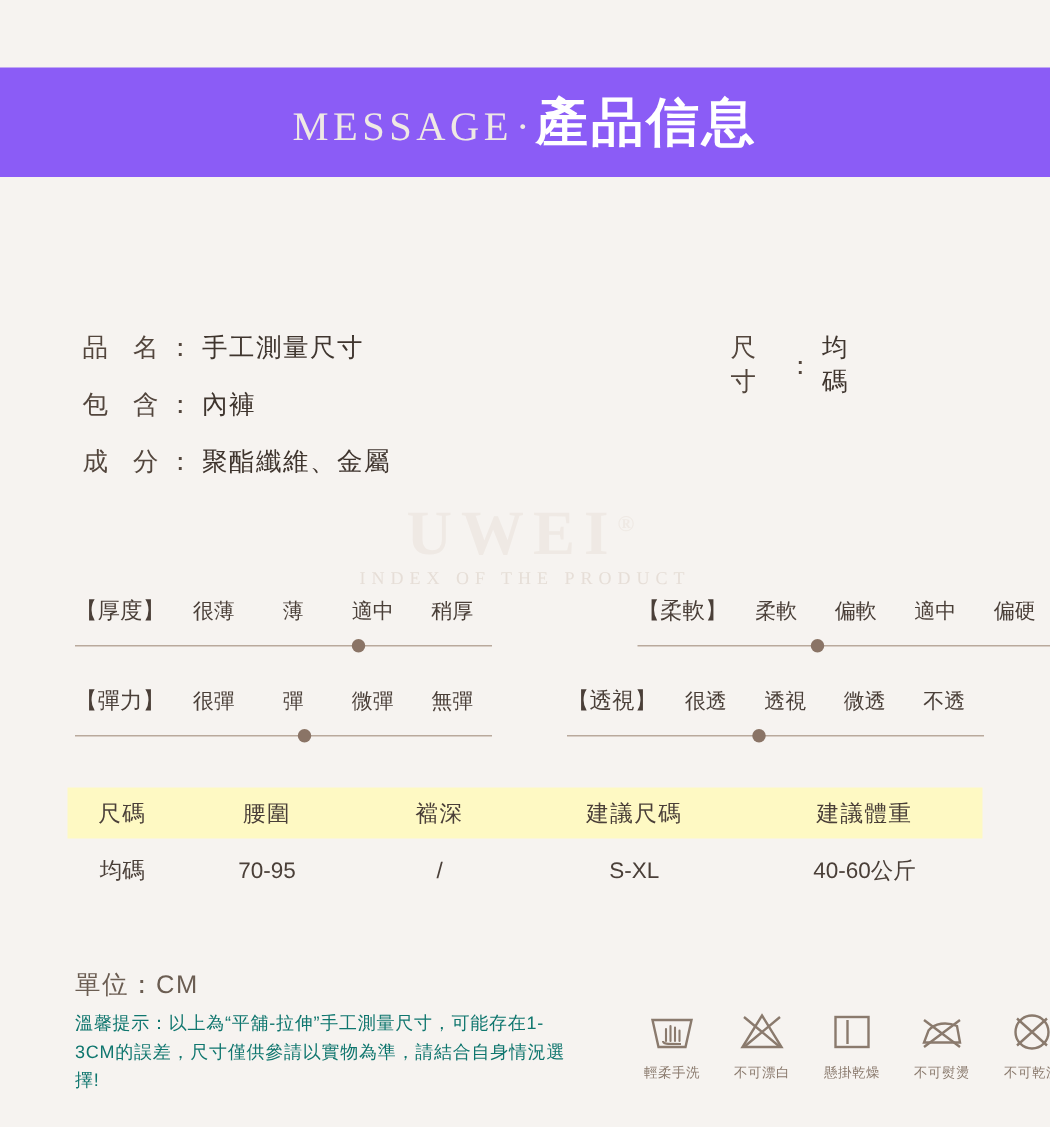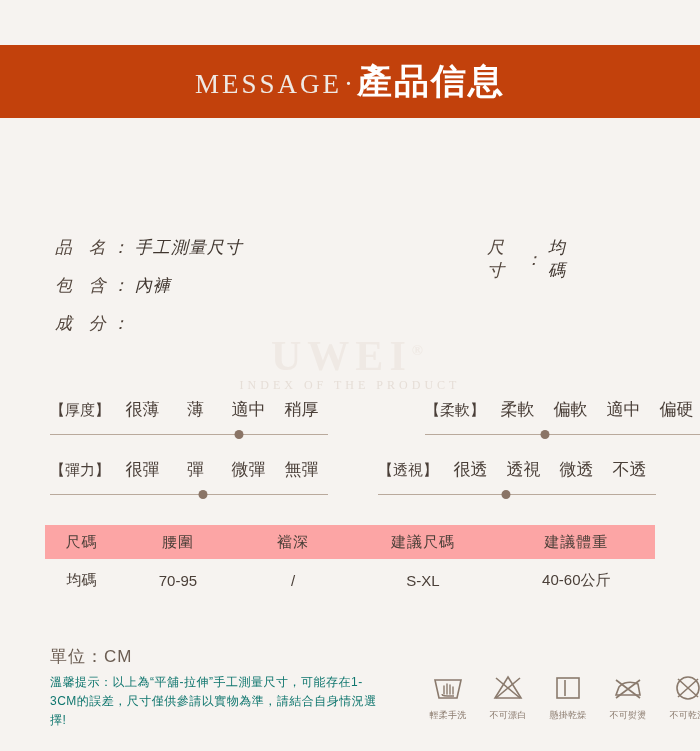--- a/index.html
+++ b/index.html
@@ -21,21 +21,21 @@
     background: #f6f3f0;
   }
 
   
   .banner {
     position: absolute;
     left: 0;
     top: 45px;
     width: 700px;
     height: 73px;
-    background: #c2410c;
+    background: #8b5cf6;
     display: flex;
     align-items: center;
     justify-content: center;
   }
   .banner-text {
     color: #ffffff;
     letter-spacing: 2px;
     white-space: nowrap;
   }
   .banner-en {
@@ -55,24 +55,23 @@
     font-size: 35px;
     font-weight: bold;
     color: #ffffff;
     letter-spacing: 2px;
   }
 
   
   .info {
     position: absolute;
     left: 0;
-    top: 196px;
+    top: 180px;
     width: 572px;
     height: 160px;
-    font-style: italic;
   }
   .info-row {
     position: absolute;
     display: flex;
     align-items: center;
     font-size: 17px;
     color: #53463d;
     font-family: "Liberation Sans", sans-serif;
   }
   .info-label {
@@ -144,21 +143,21 @@
   }
   .scale-title {
     font-size: 15px;
     color: #4a3f38;
     margin-right: 2px;
   }
   .scale-opts {
     flex: 1;
     display: flex;
     justify-content: space-between;
-    font-size: 17px;
+    font-size: 14px;
     color: #4a3f38;
     padding-left: 4px;
     align-items: flex-end;
   }
   .scale-opt { flex: 1; text-align: center; }
   .scale-line {
     position: relative;
     margin-top: 9px;
     height: 9px;
   }
@@ -185,21 +184,21 @@
   
   .size-table {
     position: absolute;
     left: 45px;
     top: 525px;
     width: 610px;
     border-collapse: collapse;
     font-size: 15px;
   }
   .size-table th {
-    background: #fca5a5;
+    background: #fef9c3;
     color: #4a3f38;
     font-weight: normal;
     height: 32px;
     font-size: 15px;
     letter-spacing: 1px;
   }
   .size-table td {
     height: 40px;
     text-align: center;
     color: #4a3f38;
@@ -275,20 +274,21 @@
       <span class="info-value">手工測量尺寸</span>
     </div>
     <div class="info-row" id="row-pack">
       <span class="info-label">包 含</span>
       <span class="info-colon">：</span>
       <span class="info-value">內褲</span>
     </div>
     <div class="info-row" id="row-comp">
       <span class="info-label">成 分</span>
       <span class="info-colon">：</span>
+      <span class="info-value">聚酯纖維、金屬</span>
     </div>
     <div class="info-row" id="row-size">
       <span class="info-label">尺 寸</span>
       <span class="info-colon">：</span>
       <span class="info-value">均碼</span>
     </div>
   </div>
 
   <div class="watermark">
     <div class="wm-big"><span>UWEI</span><span class="wm-reg">®</span></div>

